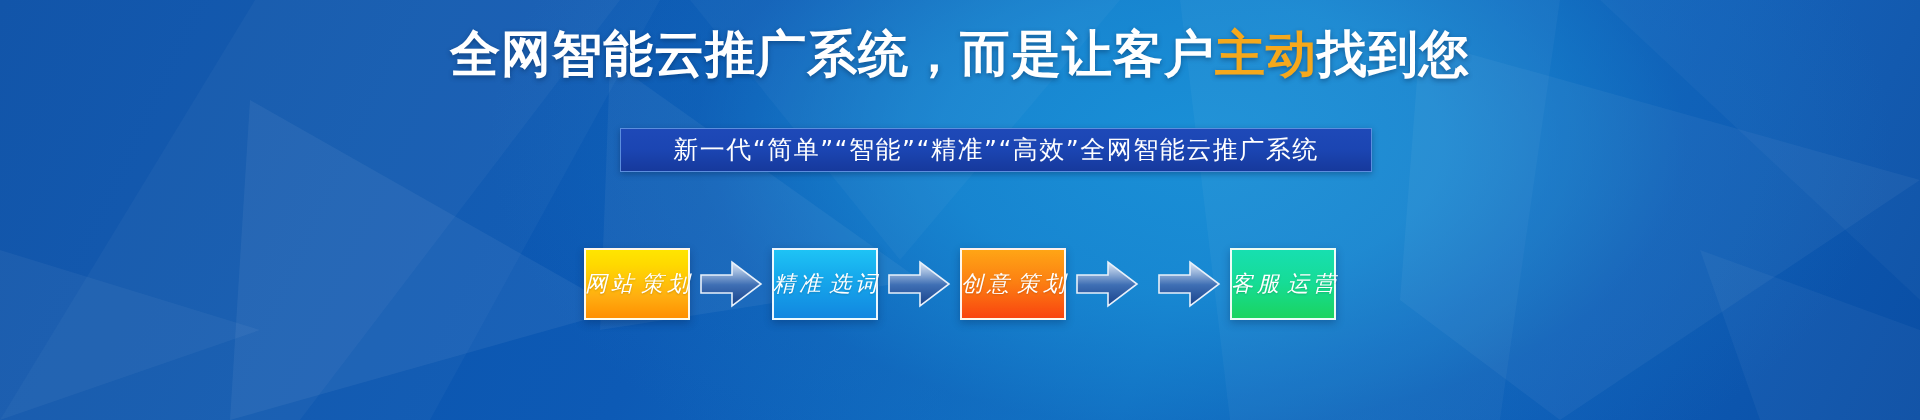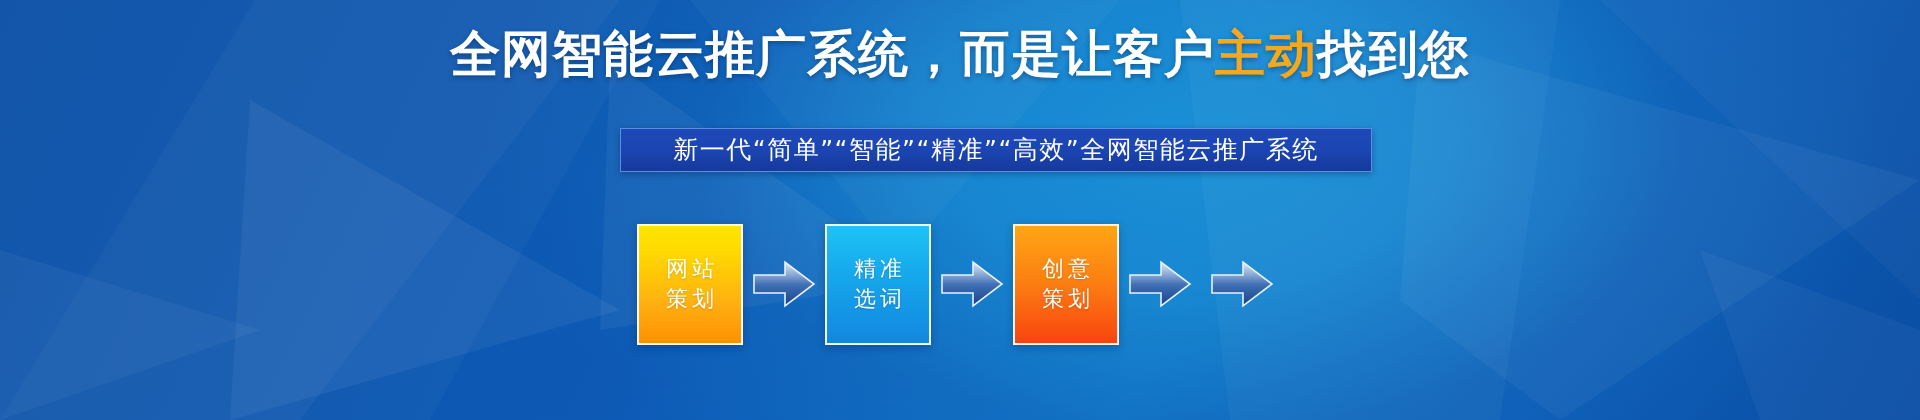--- a/index.html
+++ b/index.html
@@ -73,28 +73,29 @@
     top: 224px;
     left: 50%;
     transform: translateX(-50%);
     display: flex;
     align-items: center;
     height: 120px;
   }
   .step-box {
     position: relative;
     width: 106px;
-    height: 121px;
+    height: 72px;
     box-sizing: border-box;
     border: 2px solid rgba(255,255,255,0.92);
     display: flex;
-    flex-direction: column;
+    flex-direction: row;
     align-items: center;
     justify-content: center;
     box-shadow: 0 3px 8px rgba(0,25,70,0.30);
+    font-style: italic;
   }
   .step-box .step-line {
     font-size: 22px;
     line-height: 30px;
     color: #ffffff;
     letter-spacing: 4px;
     text-indent: 4px;
     white-space: nowrap;
     text-shadow: 0 1px 2px rgba(0,0,0,0.18);
   }
@@ -184,15 +185,19 @@
       </svg>
     </div>
 
 
     <div class="arrow">
       <svg viewBox="0 0 64 52">
         <polygon points="2,17 33,17 33,4 62,26 33,48 33,35 2,35" fill="url(#ag)" stroke="#e8f1fb" stroke-width="1.6"></polygon>
       </svg>
     </div>
 
+    <div class="step-box s5">
+      <span class="step-line">客服</span>
+      <span class="step-line">运营</span>
+    </div>
 
   </div>
 </div>
 
 </body></html>

